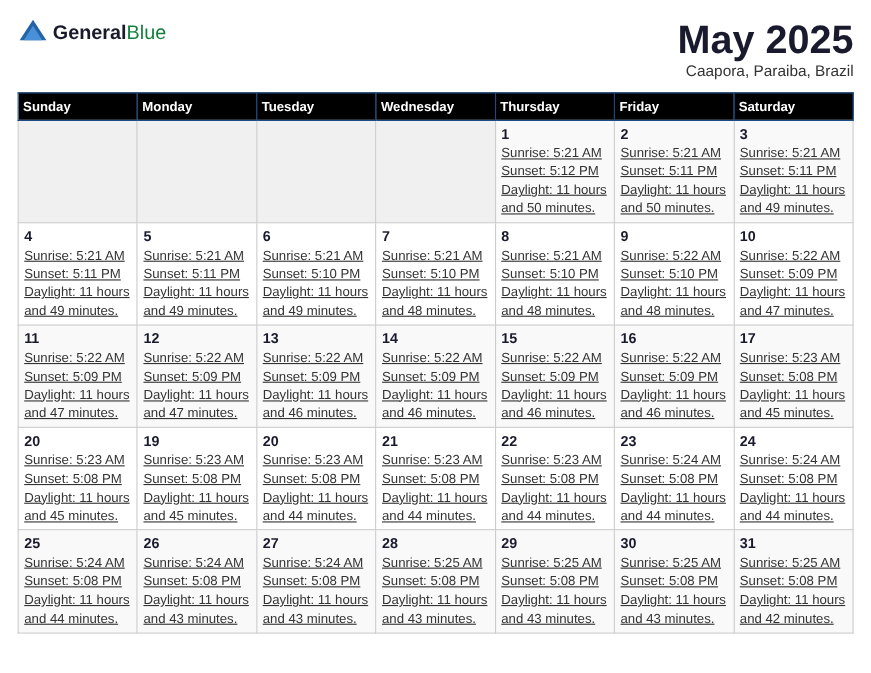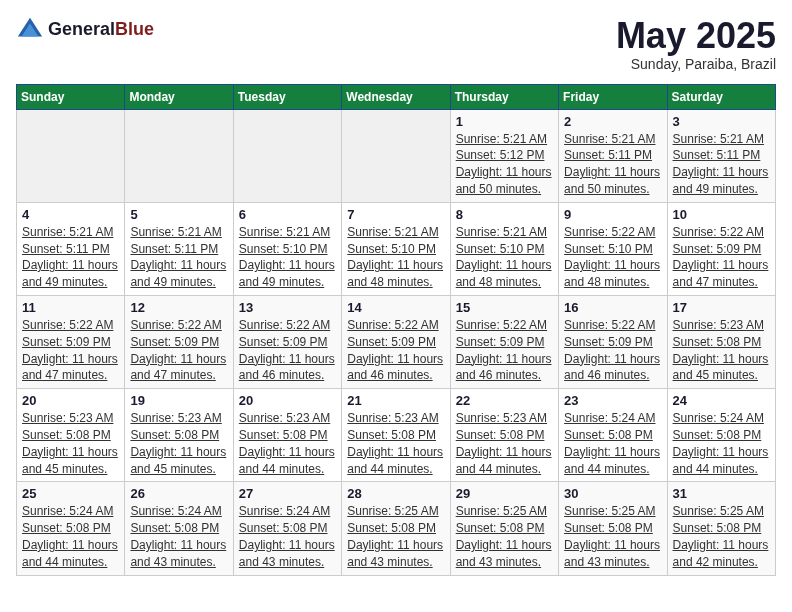--- a/index.html
+++ b/index.html
@@ -25,22 +25,22 @@
       flex-direction: row;
       line-height: 1.1;
     }
     .logo-general {
       font-size: 18px;
       font-weight: bold;
       color: #1a1a2e;
     }
     .logo-blue {
       font-size: 18px;
-      font-weight: bold;
-      color: #7f1d1d;
+      font-weight: normal;
+      color: #15803d;
     }
     .logo-icon {
       width: 28px;
       height: 28px;
       margin-right: 4px;
     }
     .title-block {
       text-align: right;
     }
     .month-title {
@@ -52,21 +52,21 @@
     .location {
       font-size: 14px;
       color: #333;
     }
     .calendar {
       width: 100%;
       border-collapse: collapse;
       border: 1px solid #ccc;
     }
     .calendar th {
-      background-color: #15803d;
+      background-color: #000000;
       color: #fff;
       font-size: 12px;
       padding: 5px 4px;
       text-align: left;
       border: 1px solid #1a4a8a;
       font-weight: bold;
       margin-left: 12px;
     }
     .calendar td {
       vertical-align: top;
@@ -108,21 +108,21 @@
       <polygon points="15,2 28,22 2,22" fill="#2563a8"></polygon>
       <polygon points="15,8 24,22 6,22" fill="#4a90d9"></polygon>
     </svg>
     <div class="logo-text">
       <span class="logo-general">General</span>
       <span class="logo-blue">Blue</span>
     </div>
   </div>
   <div class="title-block">
     <div class="month-title">May 2025</div>
-    <div class="location">Sunday, Paraiba, Brazil</div>
+    <div class="location">Caapora, Paraiba, Brazil</div>
   </div>
 </div>
 
 <table class="calendar">
   <thead>
     <tr>
     <th>Sunday</th>
         <th>Monday</th>
         <th>Tuesday</th>
         <th>Wednesday</th>

